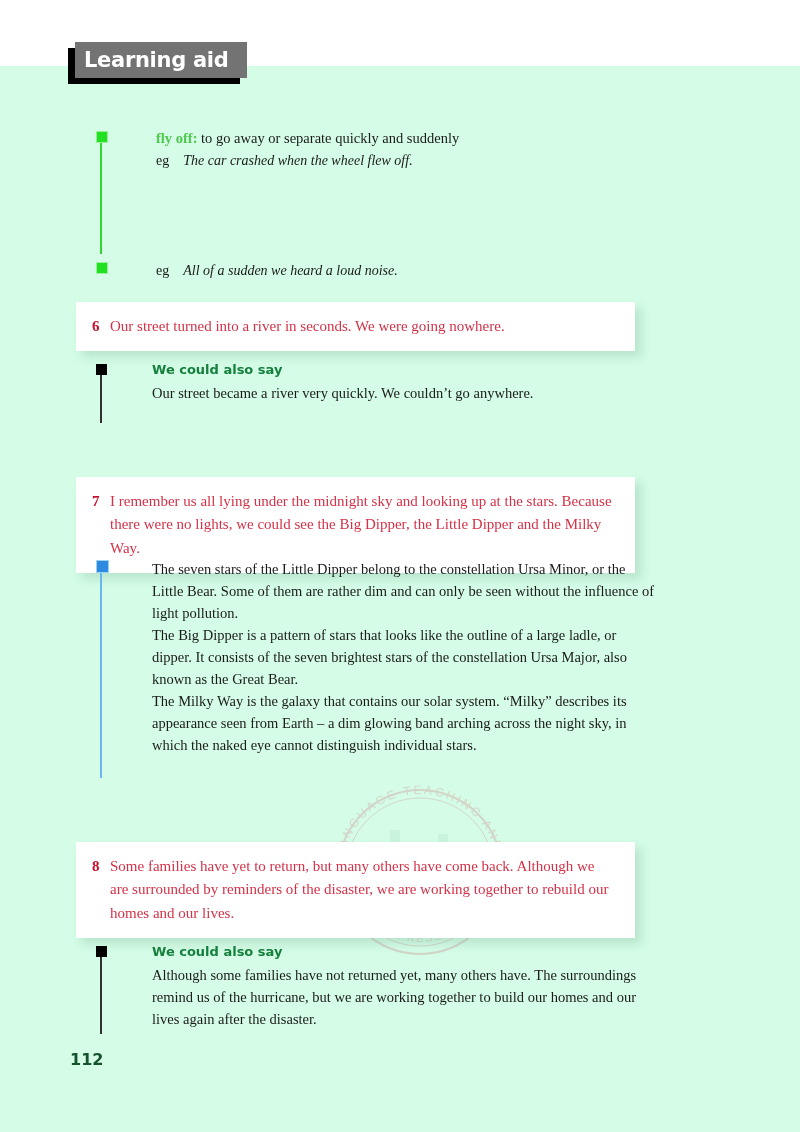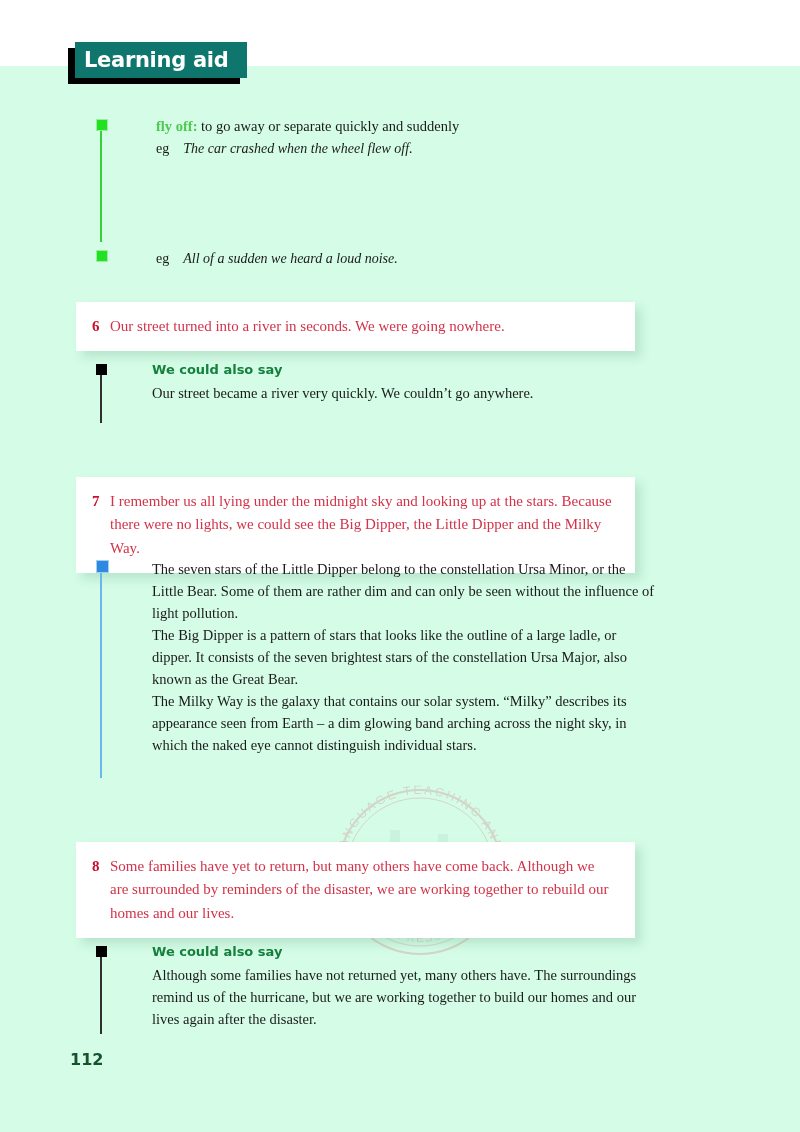--- a/index.html
+++ b/index.html
@@ -47,39 +47,39 @@
   .banner-shadow {
     position: absolute;
     left: 0; top: 6px;
     width: 172px; height: 36px;
     background: #000000;
   }
   .banner {
     position: absolute;
     left: 7px; top: 0px;
     width: 172px; height: 36px;
-    background: #0f766e;
+    background: #737373;
     display: flex;
     align-items: center;
     padding-left: 9px;
     box-sizing: border-box;
   }
   .banner-text {
     font-family: "DejaVu Sans", sans-serif;
     font-size: 21px;
     font-weight: bold;
     color: #ffffff;
     letter-spacing: -0.3px;
     line-height: 1;
   }
 
   
   .vocab-block {
     position: absolute;
-    left: 96px; top: 116px;
+    left: 96px; top: 128px;
     width: 560px;
   }
   .vocab-rule {
     position: absolute;
     left: 4px; top: 6px;
     width: 1.6px; height: 120px;
     background: #35d435;
   }
   .vocab-item {
     position: relative;

